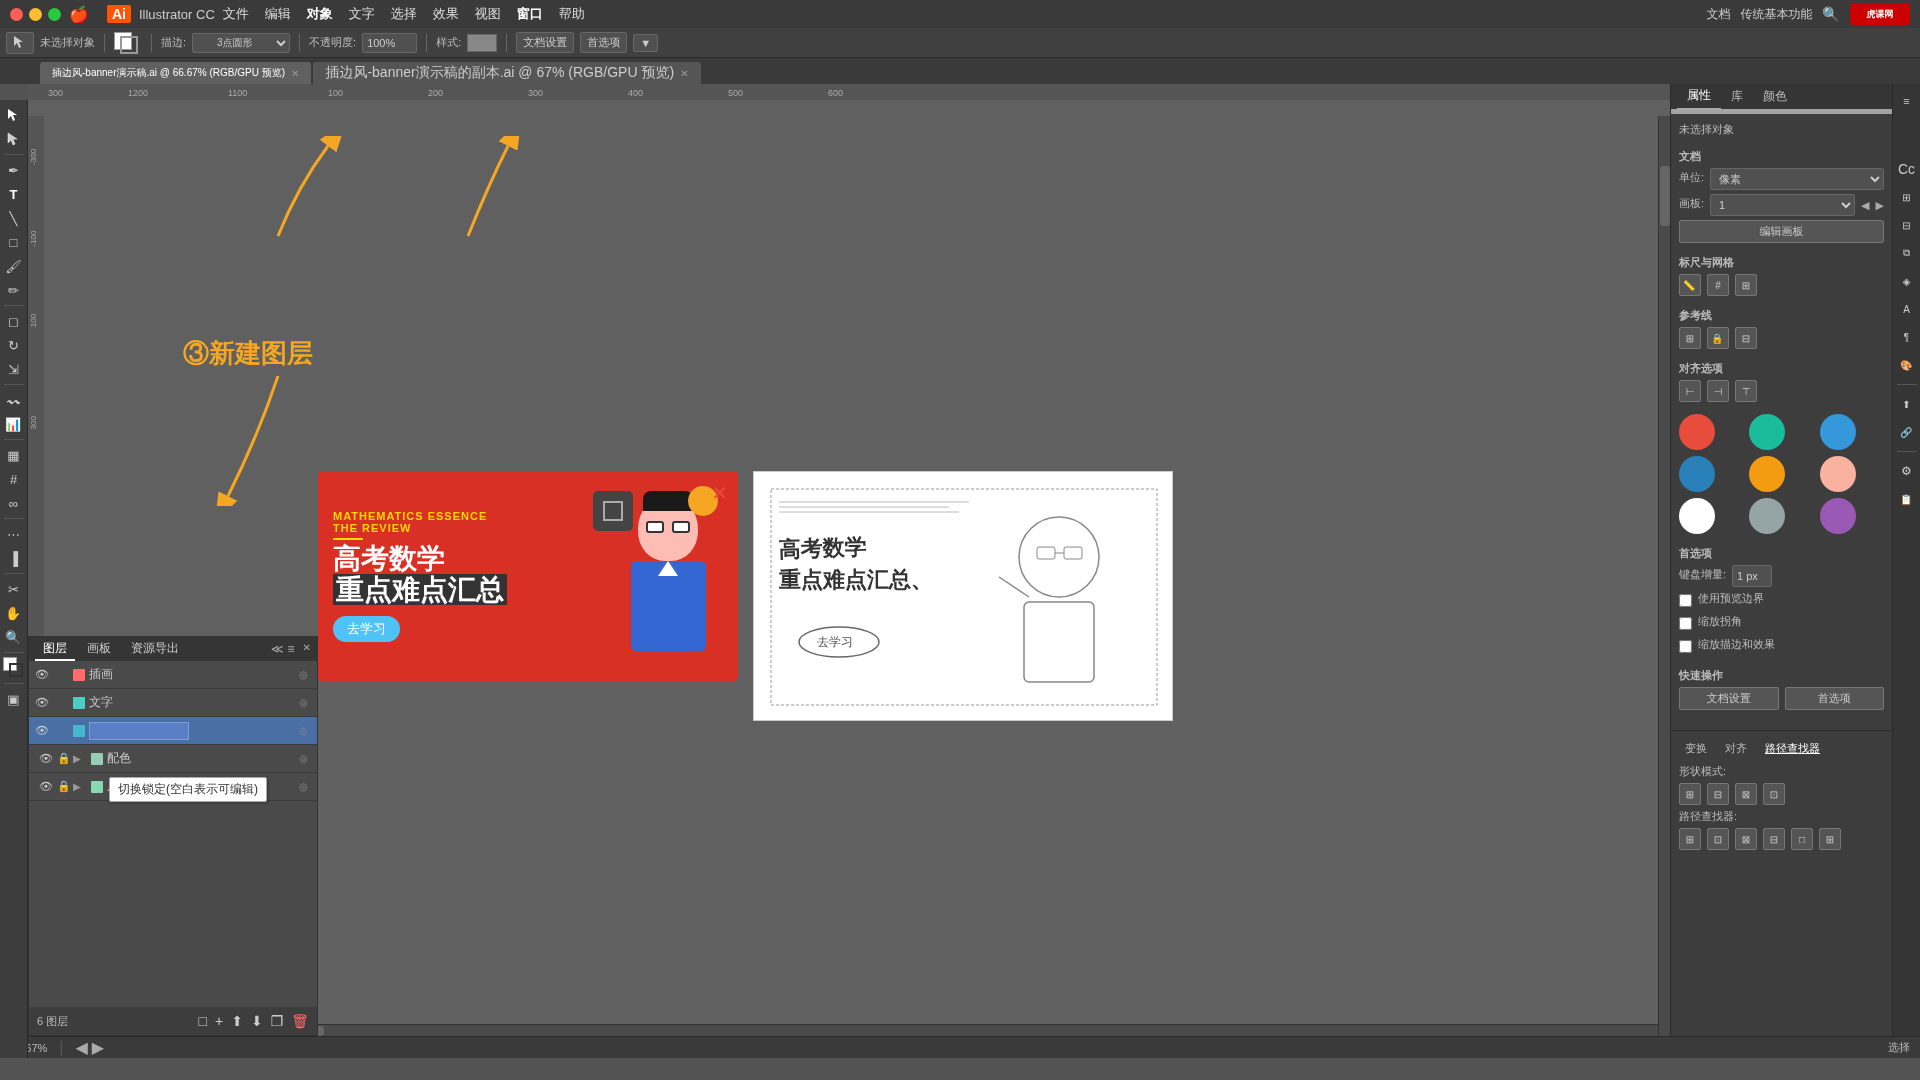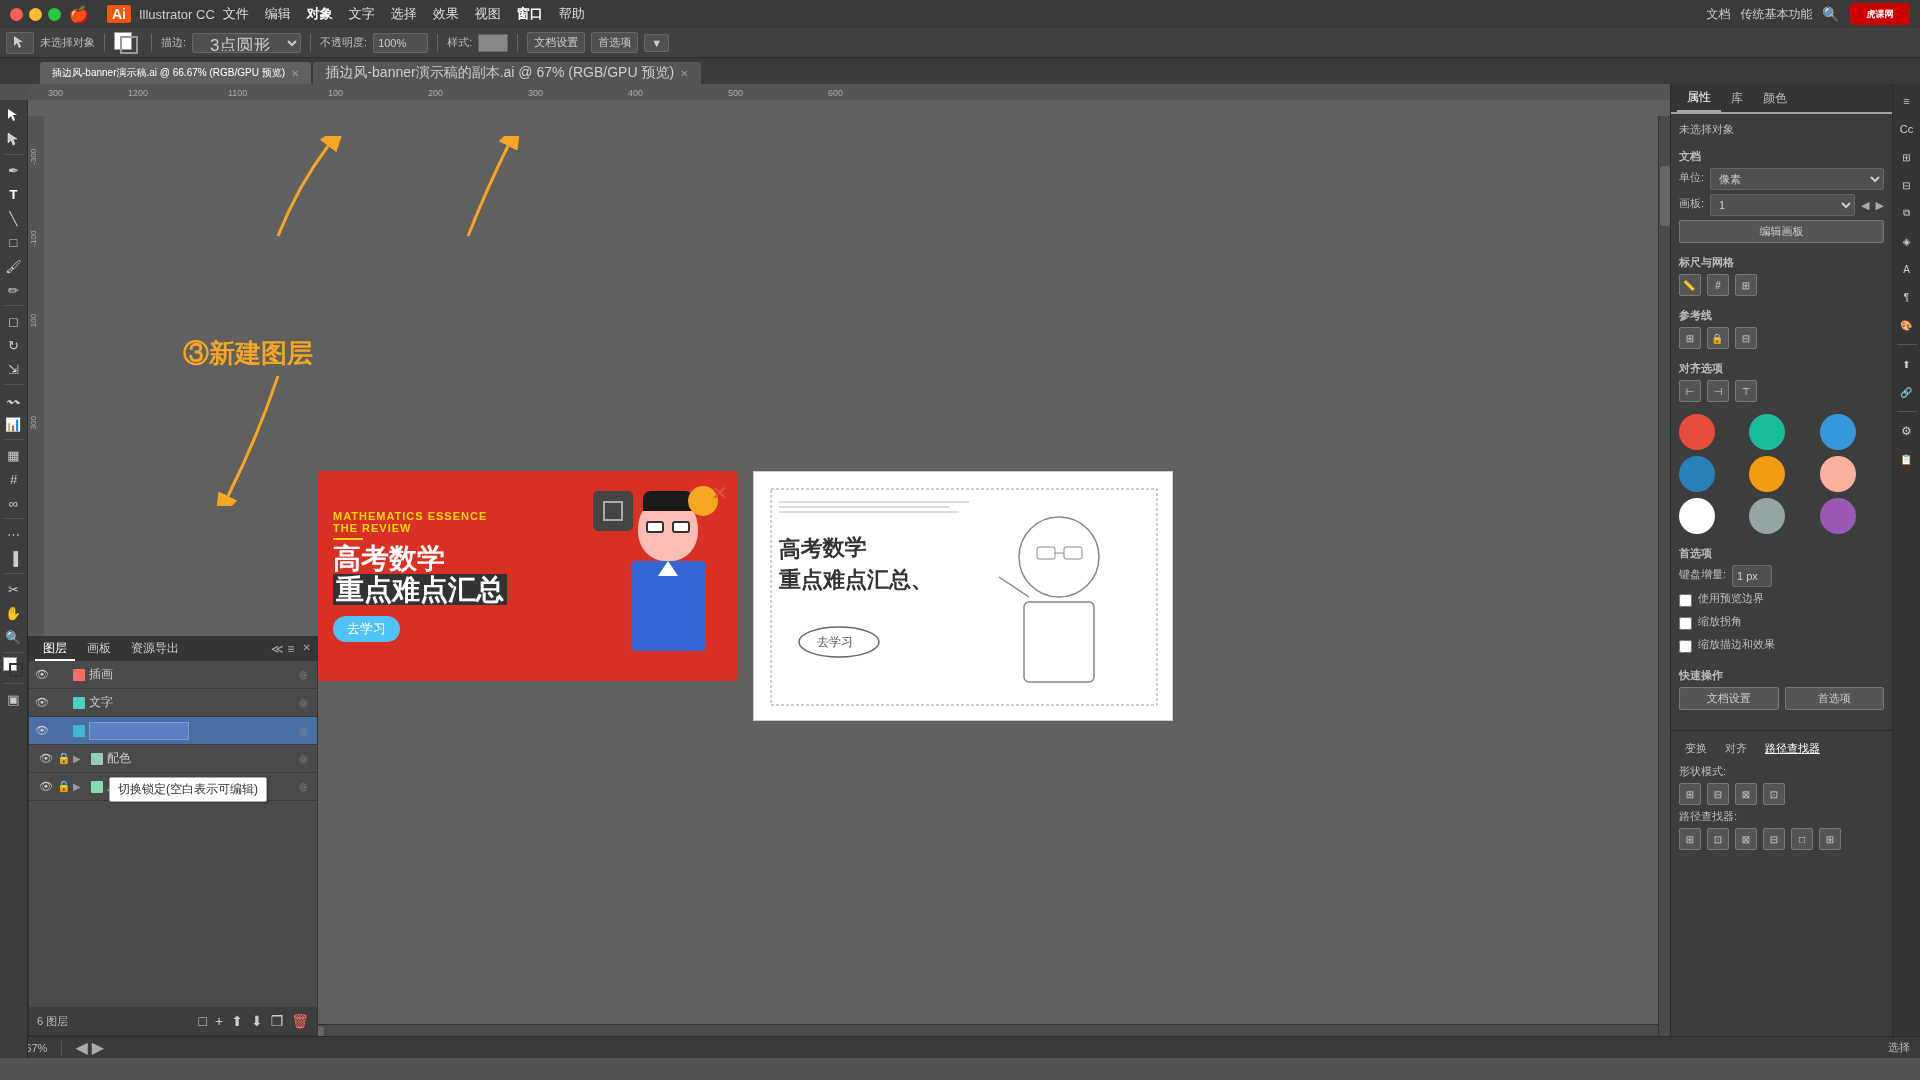--- a/index.html
+++ b/index.html
@@ -38,21 +38,21 @@
     }
     .toolbar-btn { 
       color: #ccc; font-size: 11px; padding: 2px 6px; 
       background: #505050; border: 1px solid #666; border-radius: 2px;
       cursor: pointer; white-space: nowrap;
     }
     .toolbar-separator { width: 1px; height: 18px; background: #666; margin: 0 3px; }
     .toolbar-label { color: #bbb; font-size: 11px; }
     .toolbar-select {
       background: #505050; border: 1px solid #666; color: #ccc;
-      font-size: 17px; padding: 1px 13px; height: 20px; border-radius: 2px;
+      font-size: 10px; padding: 1px 20px; height: 20px; border-radius: 2px;
     }
     .toolbar-input {
       background: #505050; border: 1px solid #666; color: #ccc;
       font-size: 11px; padding: 1px 4px; height: 20px; width: 50px; border-radius: 2px;
     }
 
     
     .tabs-bar {
       height: 26px;
       background: #3a3a3a;
@@ -206,21 +206,21 @@
       background: #3d3d3d;
       border-left: 1px solid #2a2a2a;
       display: flex;
       flex-direction: column;
     }
     .right-panel-tabs {
       height: 30px;
       background: #353535;
       display: flex;
       align-items: center;
-      border-bottom: 2px solid #a3a3a3;
+      border-bottom: 5px solid #a3a3a3;
       padding: 0 6px;
     }
     .rp-tab { color: #bbb; font-size: 12px; padding: 4px 10px; cursor: pointer; }
     .rp-tab.active { color: #fff; border-bottom: 2px solid #aaa; }
     .right-panel-body { flex: 1; overflow: hidden; padding: 8px; }
     .rp-section { margin-bottom: 12px; }
     .rp-label { color: #bbb; font-size: 11px; margin-bottom: 4px; }
     .rp-row { display: flex; align-items: center; gap: 6px; margin-bottom: 4px; }
     .rp-select {
       background: #505050; border: 1px solid #666; color: #ccc;
@@ -621,21 +621,21 @@
         <span class="footer-btn">❐</span>
         <span class="footer-btn" style="color:#ff6b6b;">🗑</span>
       </div>
     </div>
   </div>
 
   <div class="right-panel">
 
     <div style="position:absolute;right:0;top:0;bottom:0;width:28px;background:#353535;border-left:1px solid #2a2a2a;display:flex;flex-direction:column;align-items:center;padding:6px 0;gap:6px;">
       <div class="lt-btn" style="font-size:11px;">≡</div>
-      <div class="lt-btn" style="font-size:11px;">Cc</div>
+      <div class="lt-btn" style="font-size:14px;margin-top:40px;">Cc</div>
       <div class="lt-btn" style="font-size:10px;">⊞</div>
       <div class="lt-btn" style="font-size:10px;">⊟</div>
       <div class="lt-btn" style="font-size:10px;">⧉</div>
       <div class="lt-btn" style="font-size:10px;">◈</div>
       <div class="lt-btn" style="font-size:10px;">A</div>
       <div class="lt-btn" style="font-size:10px;">¶</div>
       <div class="lt-btn" style="font-size:10px;">🎨</div>
       <div class="lt-separator"></div>
       <div class="lt-btn" style="font-size:10px;">⬆</div>
       <div class="lt-btn" style="font-size:10px;">🔗</div>

